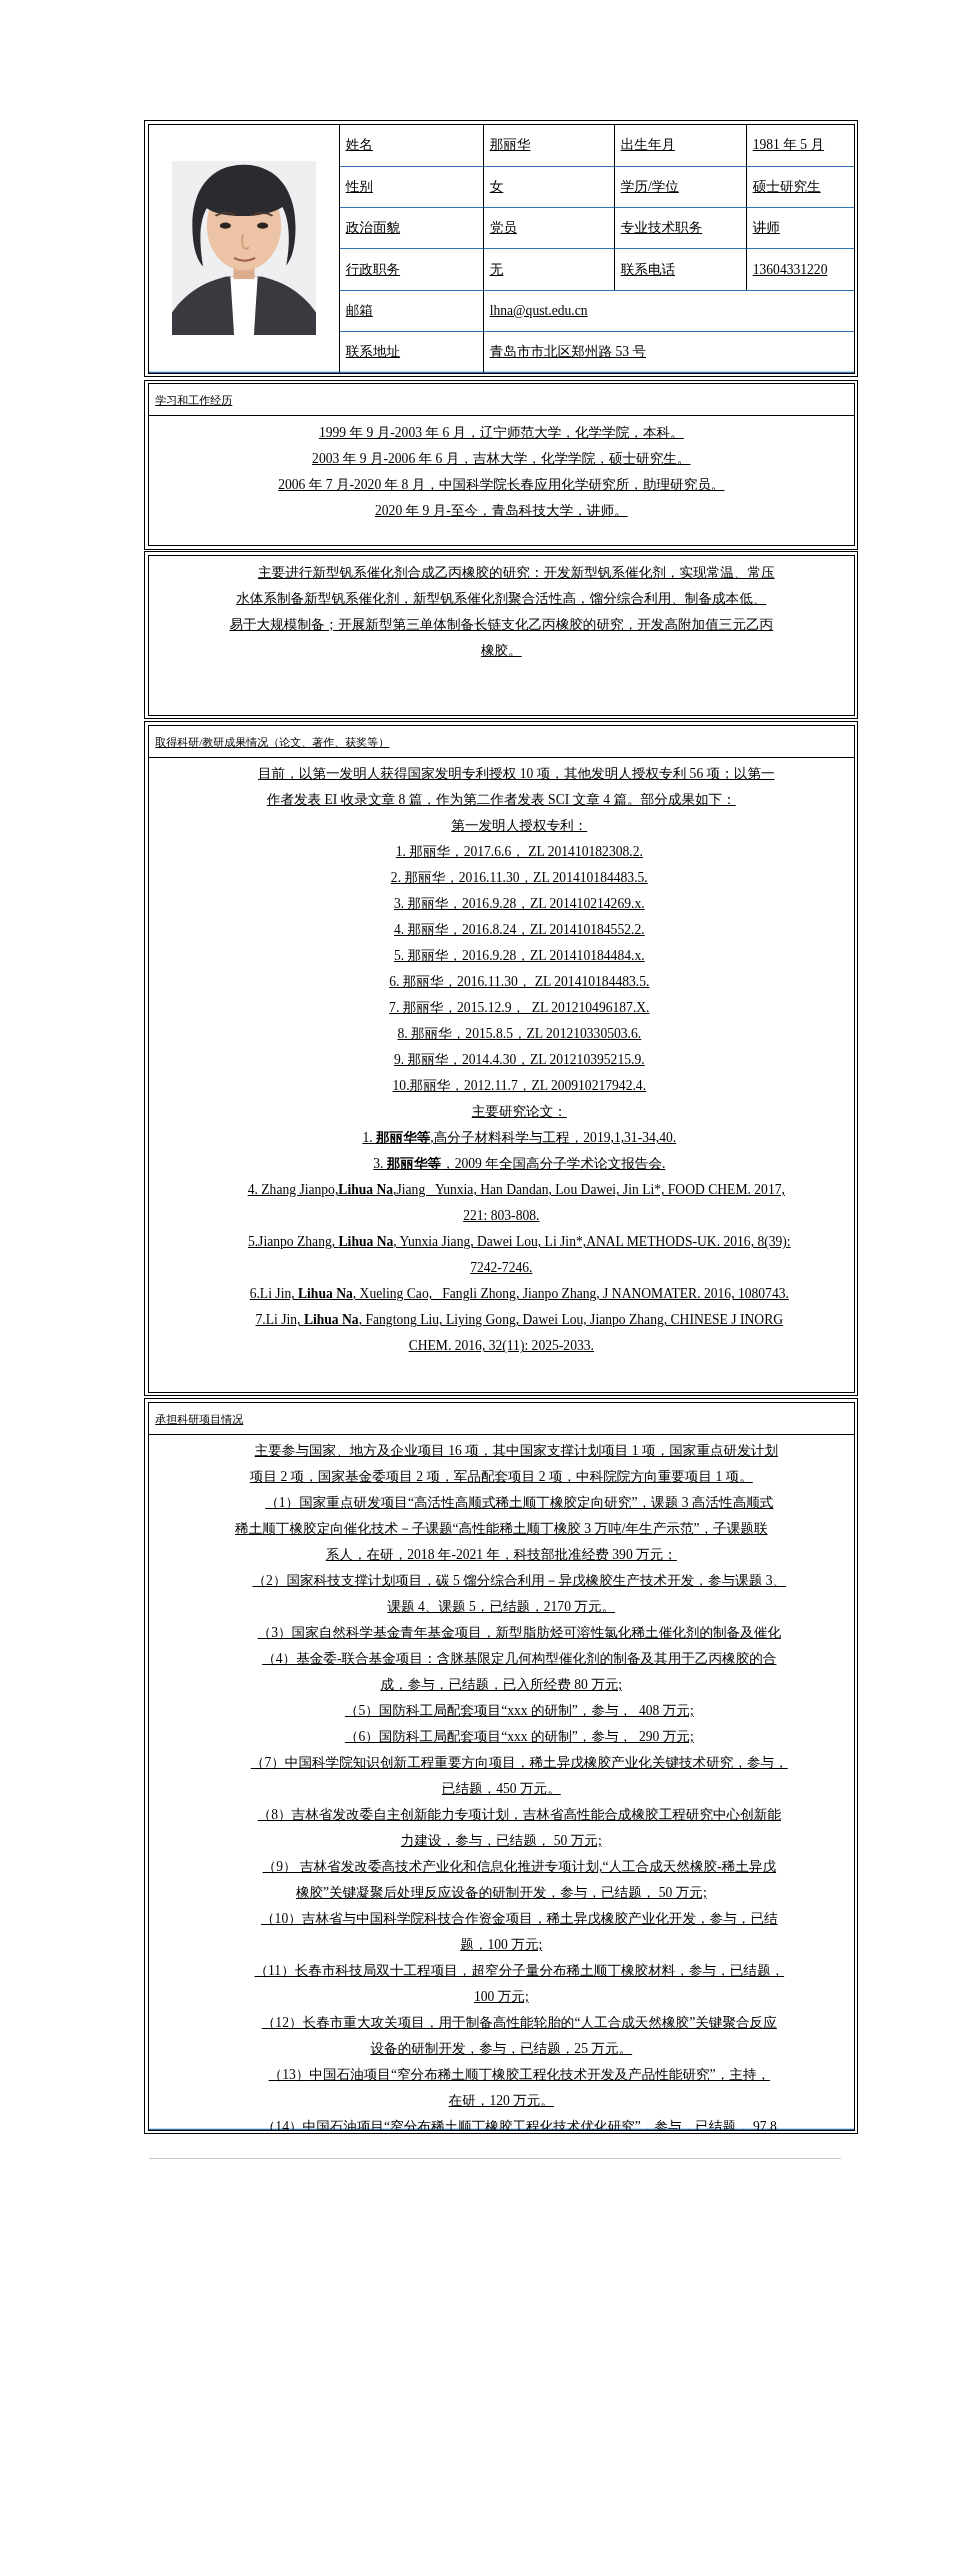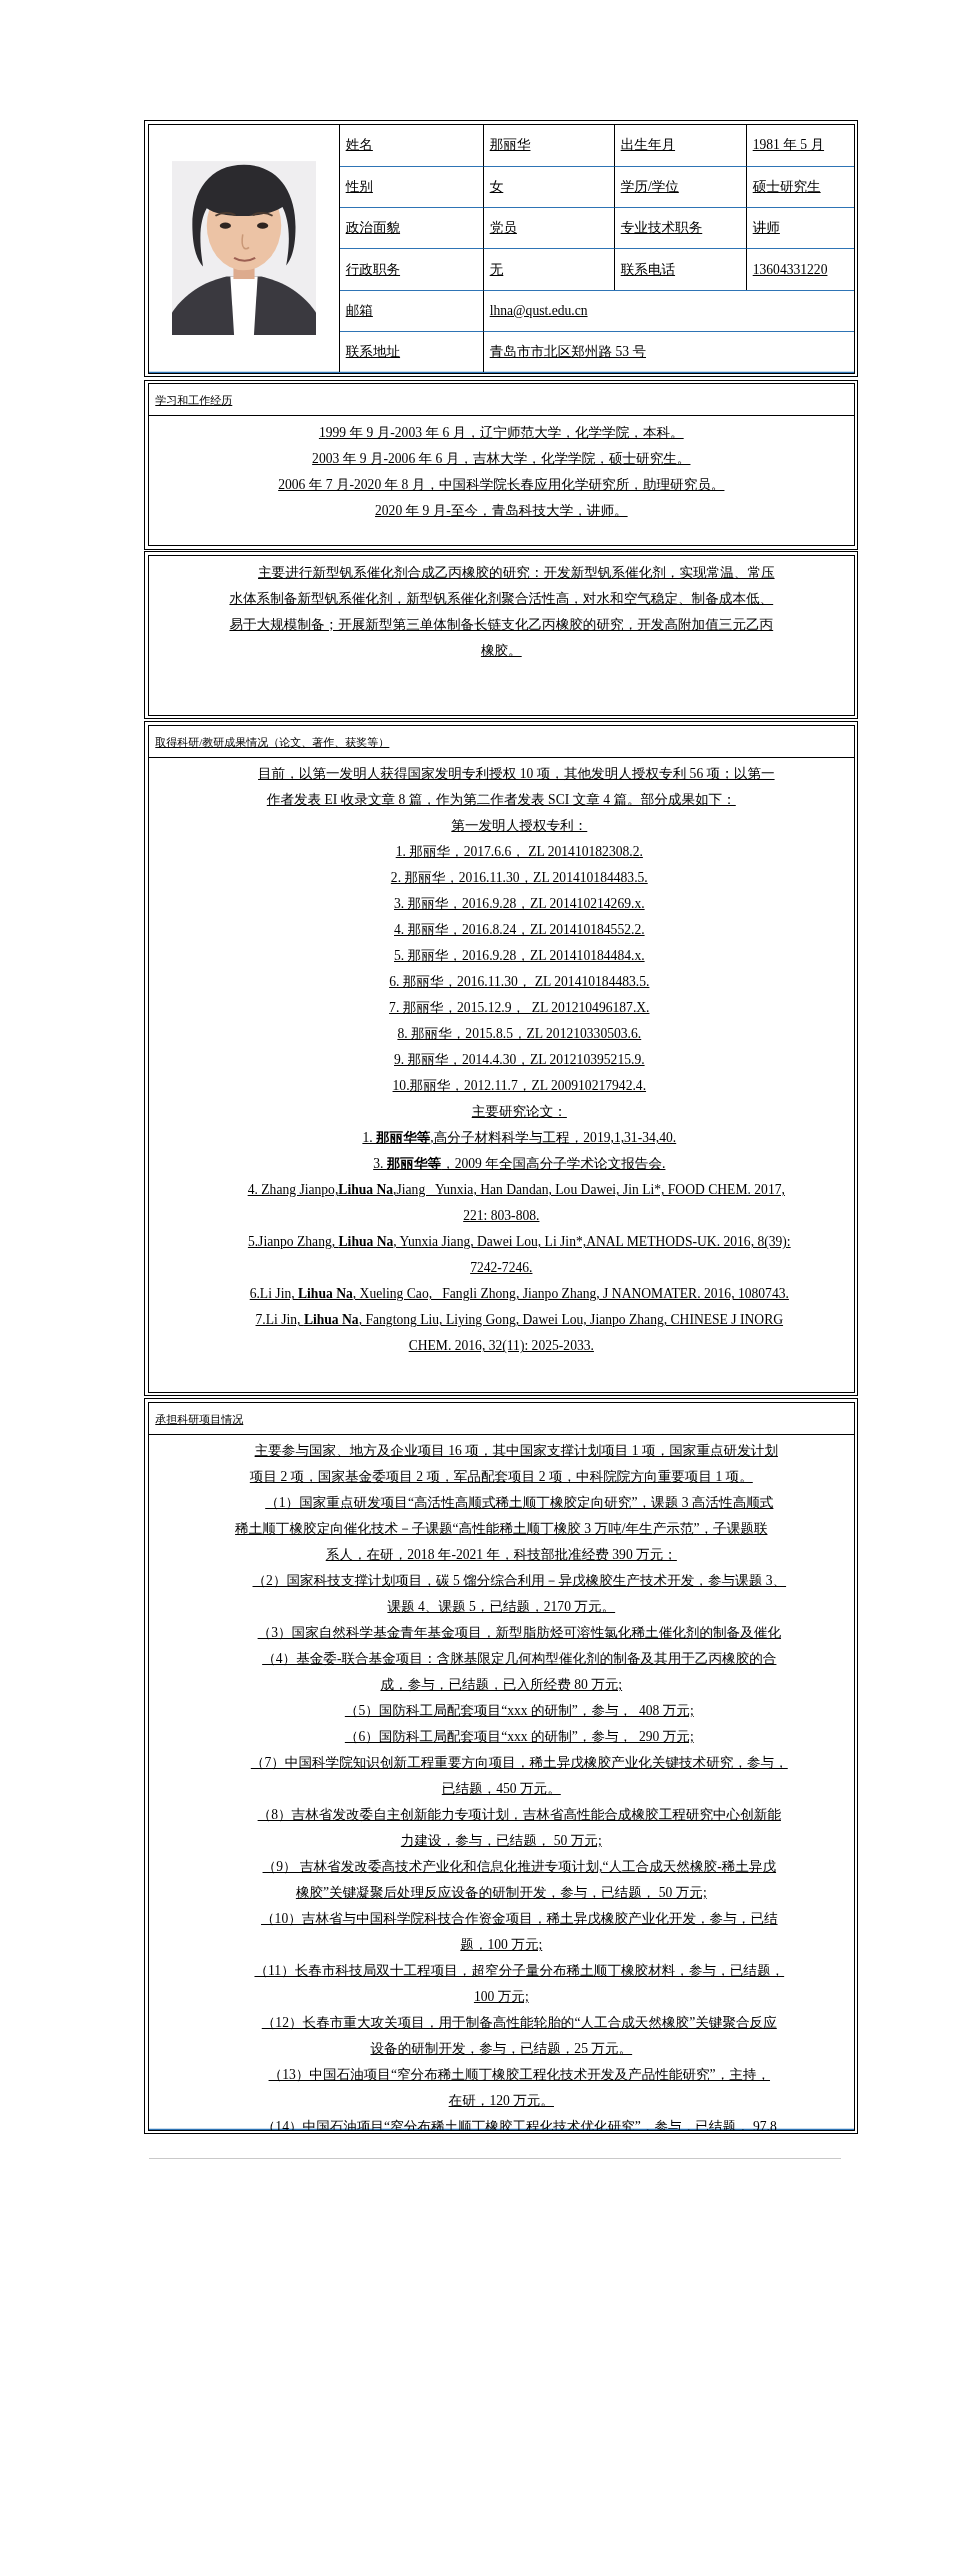--- a/index.html
+++ b/index.html
@@ -110,21 +110,21 @@
           <div class="ln">2006 年 7 月-2020 年 8 月，中国科学院长春应用化学研究所，助理研究员。</div>
           <div class="ln">2020 年 9 月-至今，青岛科技大学，讲师。</div>
         </div>
     </div>
   </div>
 
   <div class="frame m3" style="height:168px">
     <div class="inner">
       <div class="sec-body">
           <div class="ln i1">主要进行新型钒系催化剂合成乙丙橡胶的研究：开发新型钒系催化剂，实现常温、常压</div>
-          <div class="ln">水体系制备新型钒系催化剂，新型钒系催化剂聚合活性高，对水和空气稳定、制备成本低、</div>
+          <div class="ln">水体系制备新型钒系催化剂，新型钒系催化剂聚合活性高，馏分综合利用、制备成本低、</div>
           <div class="ln">易于大规模制备；开展新型第三单体制备长链支化乙丙橡胶的研究，开发高附加值三元乙丙</div>
           <div class="ln">橡胶。</div>
         </div>
     </div>
   </div>
 
   <div class="frame m3" style="height:675px">
     <div class="inner">
       <div class="sec-title">取得科研/教研成果情况（论文、著作、获奖等）</div>
       <div class="sec-body">

